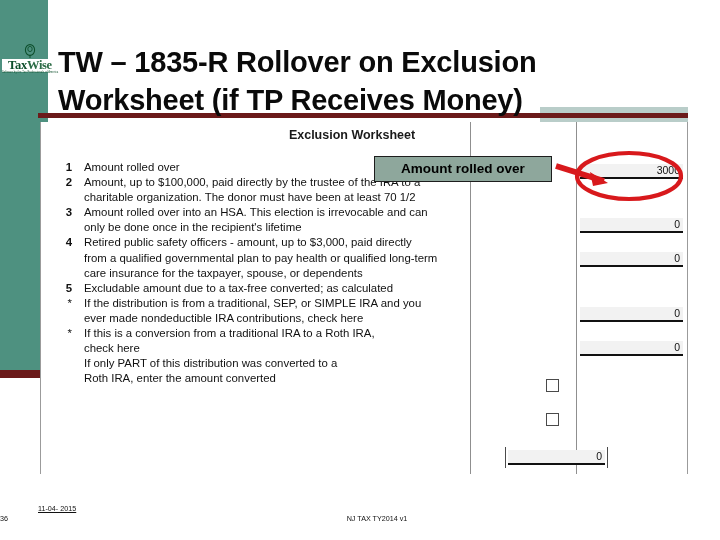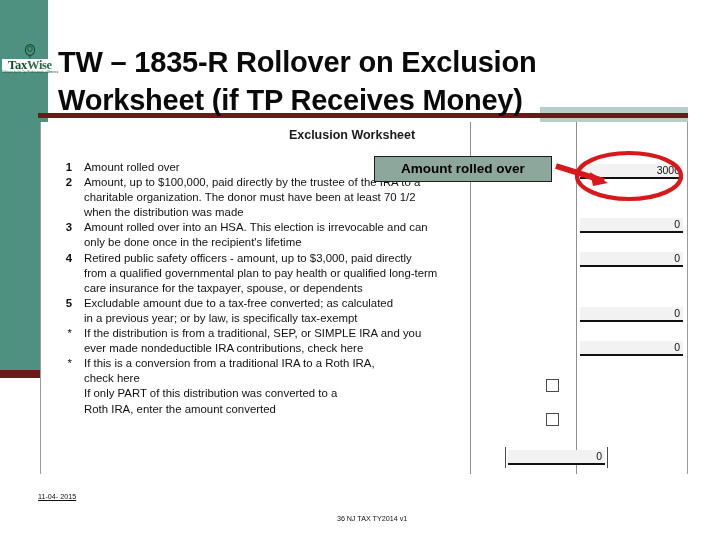--- a/index.html
+++ b/index.html
@@ -259,23 +259,23 @@
   }
 
   
   .footer-item {
     position: absolute;
     font-family: "Liberation Sans", sans-serif;
     font-size: 7.2px;
     color: #111111;
     white-space: nowrap;
   }
-  .footer-date { left: 38px; top: 492px; text-decoration: underline; }
+  .footer-date { left: 38px; top: 504px; text-decoration: underline; }
   .footer-center { left: 17px; top: 514px; width: 720px; text-align: center; }
-  .footer-page { left: 0px; top: 514px; width: 682px; text-align: center; }
+  .footer-page { left: 0px; top: 514px; width: 682px; text-align: left; }
 </style>
 </head>
 <body>
 
 <div id="slide">
 
   <div class="deco-teal-bar"></div>
   <div class="deco-left-notch"></div>
   <div class="deco-teal-bar-cap"></div>
   <div class="deco-right-block"></div>
@@ -313,21 +313,20 @@
         <span class="ws-text">
           <span>Amount rolled over</span>
         </span>
       </div>
 
       <div class="ws-row">
         <span class="ws-num">2</span>
         <span class="ws-text">
           <span>Amount,  up to $100,000,  paid directly by the trustee of the IRA to a</span>
           <span>charitable organization.  The donor must have been at least 70 1/2</span>
-          <span>when the distribution was made</span>
         </span>
       </div>
 
       <div class="ws-row">
         <span class="ws-num">3</span>
         <span class="ws-text">
           <span>Amount rolled over into an HSA.  This election is irrevocable and can</span>
           <span>only be done once in the recipient's lifetime</span>
         </span>
       </div>
@@ -338,21 +337,20 @@
           <span>Retired public safety officers - amount,  up to $3,000,  paid directly</span>
           <span>from a qualified governmental plan to pay health or qualified long-term</span>
           <span>care insurance for the taxpayer,  spouse,  or dependents</span>
         </span>
       </div>
 
       <div class="ws-row">
         <span class="ws-num">5</span>
         <span class="ws-text">
           <span>Excludable amount due to a tax-free converted;  as calculated</span>
-          <span>in a previous year;  or by law,  is specifically tax-exempt</span>
         </span>
       </div>
 
       <div class="ws-row">
         <span class="ws-num star">*</span>
         <span class="ws-text">
           <span>If the distribution is from a traditional,  SEP,  or SIMPLE IRA and you</span>
           <span>ever made nondeductible IRA contributions,  check here</span>
         </span>
       </div>

